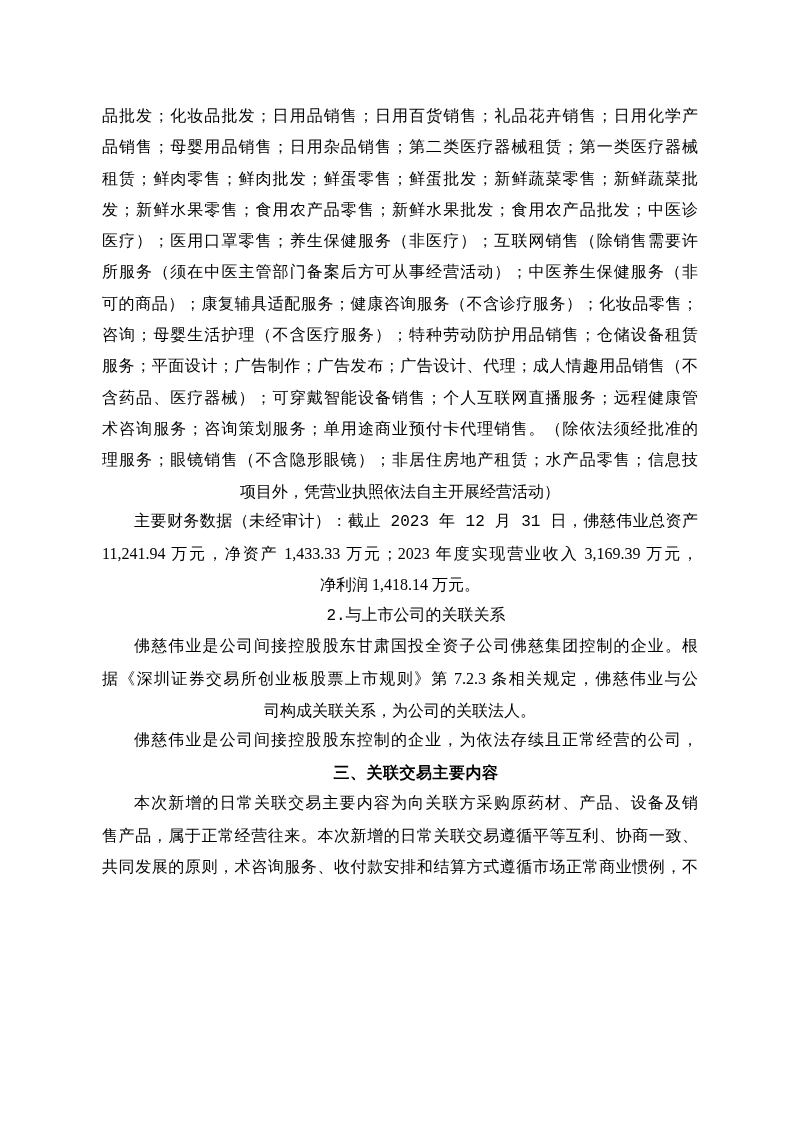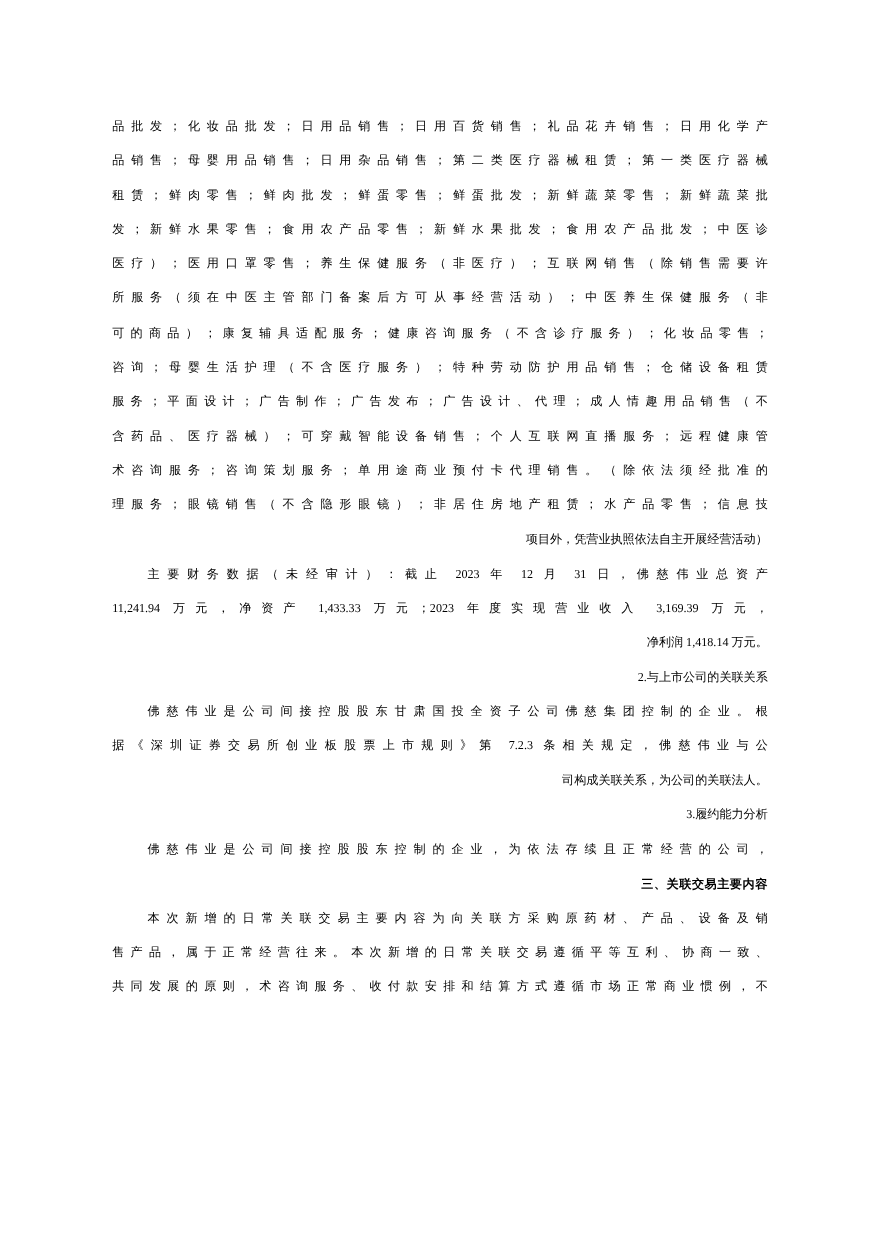--- a/index.html
+++ b/index.html
@@ -13,33 +13,34 @@
     position: relative;
     overflow: hidden;
     font-family: "Liberation Serif", "DejaVu Serif", serif;
   }
   .doc-page {
     position: absolute;
     left: 102px;
     top: 100px;
     width: 596px;
     color: #000000;
-    font-size: 11px;
+    font-size: 16px;
     line-height: 31.3px;
   }
   .text-line {
     white-space: pre-wrap;
-    text-align: right;
+    text-align: center;
   }
   .text-line.justify {
     text-align: justify;
     text-align-last: justify;
   }
   .text-line.indent {
     text-indent: 32px;
+    font-family: Liberation Mono, monospace;
   }
   .text-line.bold {
     font-weight: 700;
     font-family: Liberation Serif, serif;
     letter-spacing: 0.5px;
   }
 </style>
 </head>
 <body>
 
@@ -57,19 +58,18 @@
     <div class="text-line justify">术咨询服务；咨询策划服务；单用途商业预付卡代理销售。（除依法须经批准的</div>
     <div class="text-line justify">理服务；眼镜销售（不含隐形眼镜）；非居住房地产租赁；水产品零售；信息技</div>
     <div class="text-line">项目外，凭营业执照依法自主开展经营活动）</div>
     <div class="text-line justify indent">主要财务数据（未经审计）：截止 2023 年 12 月 31 日，佛慈伟业总资产</div>
     <div class="text-line justify">11,241.94 万元，净资产 1,433.33 万元；2023 年度实现营业收入 3,169.39 万元，</div>
     <div class="text-line">净利润 1,418.14 万元。</div>
     <div class="text-line indent">2.与上市公司的关联关系</div>
     <div class="text-line justify indent">佛慈伟业是公司间接控股股东甘肃国投全资子公司佛慈集团控制的企业。根</div>
     <div class="text-line justify">据《深圳证券交易所创业板股票上市规则》第 7.2.3 条相关规定，佛慈伟业与公</div>
     <div class="text-line">司构成关联关系，为公司的关联法人。</div>
-    <div class="text-line indent">3.履约能力分析</div>
     <div class="text-line justify indent">佛慈伟业是公司间接控股股东控制的企业，为依法存续且正常经营的公司，</div>
     <div class="text-line indent bold">三、关联交易主要内容</div>
     <div class="text-line justify indent">本次新增的日常关联交易主要内容为向关联方采购原药材、产品、设备及销</div>
     <div class="text-line justify">售产品，属于正常经营往来。本次新增的日常关联交易遵循平等互利、协商一致、</div>
     <div class="text-line justify">共同发展的原则，术咨询服务、收付款安排和结算方式遵循市场正常商业惯例，不</div>
   </div>
 
 </body></html>

